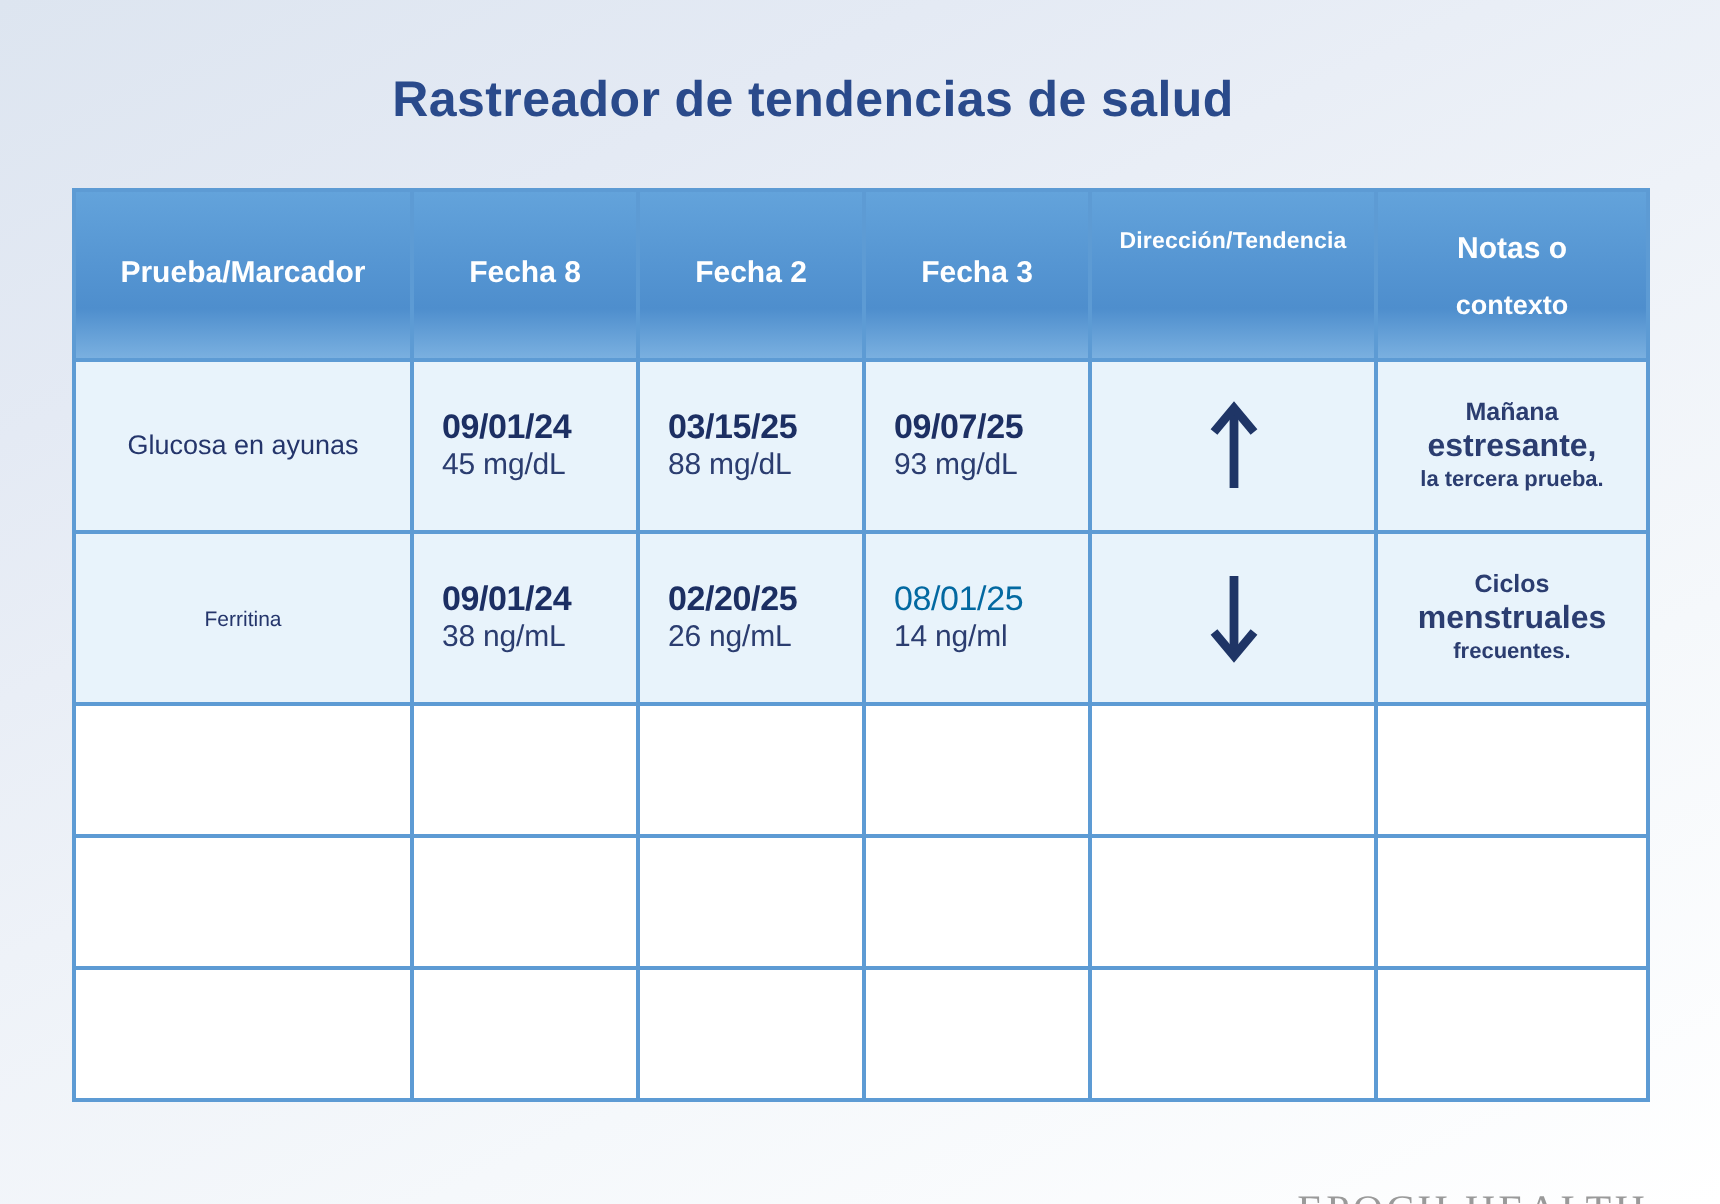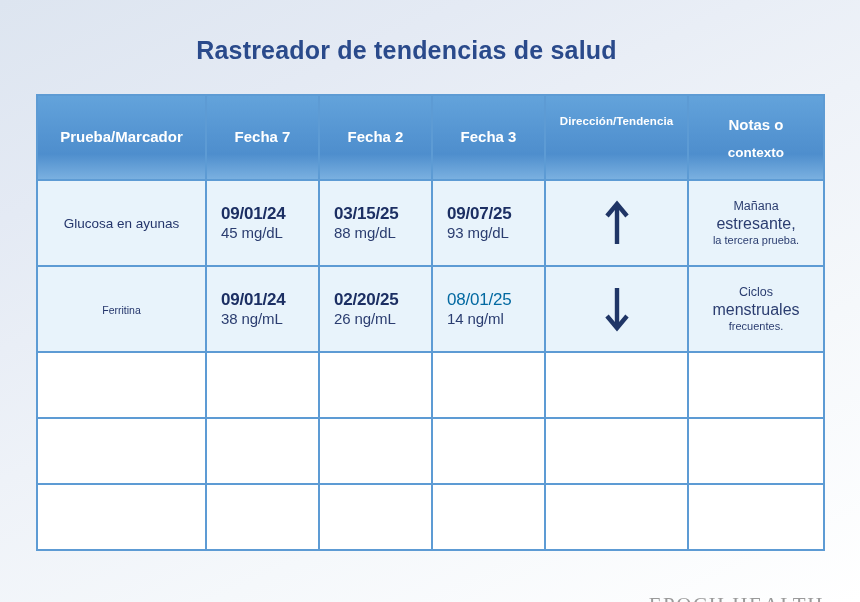--- a/index.html
+++ b/index.html
@@ -152,20 +152,21 @@
 
   
   .arrow-cell svg { display: block; margin: 0 auto; }
 
   
   .notes {
     display: block;
     line-height: 1.22;
     color: #2b3d70;
     padding: 0 6px;
+    font-weight: bold;
   }
   .notes .n1 { display: block; font-size: 12.5px; }
   .notes .n2 { display: block; font-size: 16px; }
   .notes .n3 { display: block; font-size: 11px; }
 
   
   .footer-logo {
     position: absolute;
     right: 36px;
     top: 557px;
@@ -192,21 +193,21 @@
         <col class="col-trend">
         <col class="col-notes">
   </colgroup>
 
   <thead>
     <tr>
       <th>
         <span class="hdr-main">Prueba/Marcador</span>
       </th>
       <th>
-        <span class="hdr-main">Fecha 7</span>
+        <span class="hdr-main">Fecha 8</span>
       </th>
       <th>
         <span class="hdr-main">Fecha 2</span>
       </th>
       <th>
         <span class="hdr-main">Fecha 3</span>
       </th>
       <th class="th-trend">
         <span class="hdr-small">Dirección/Tendencia</span>
       </th>

